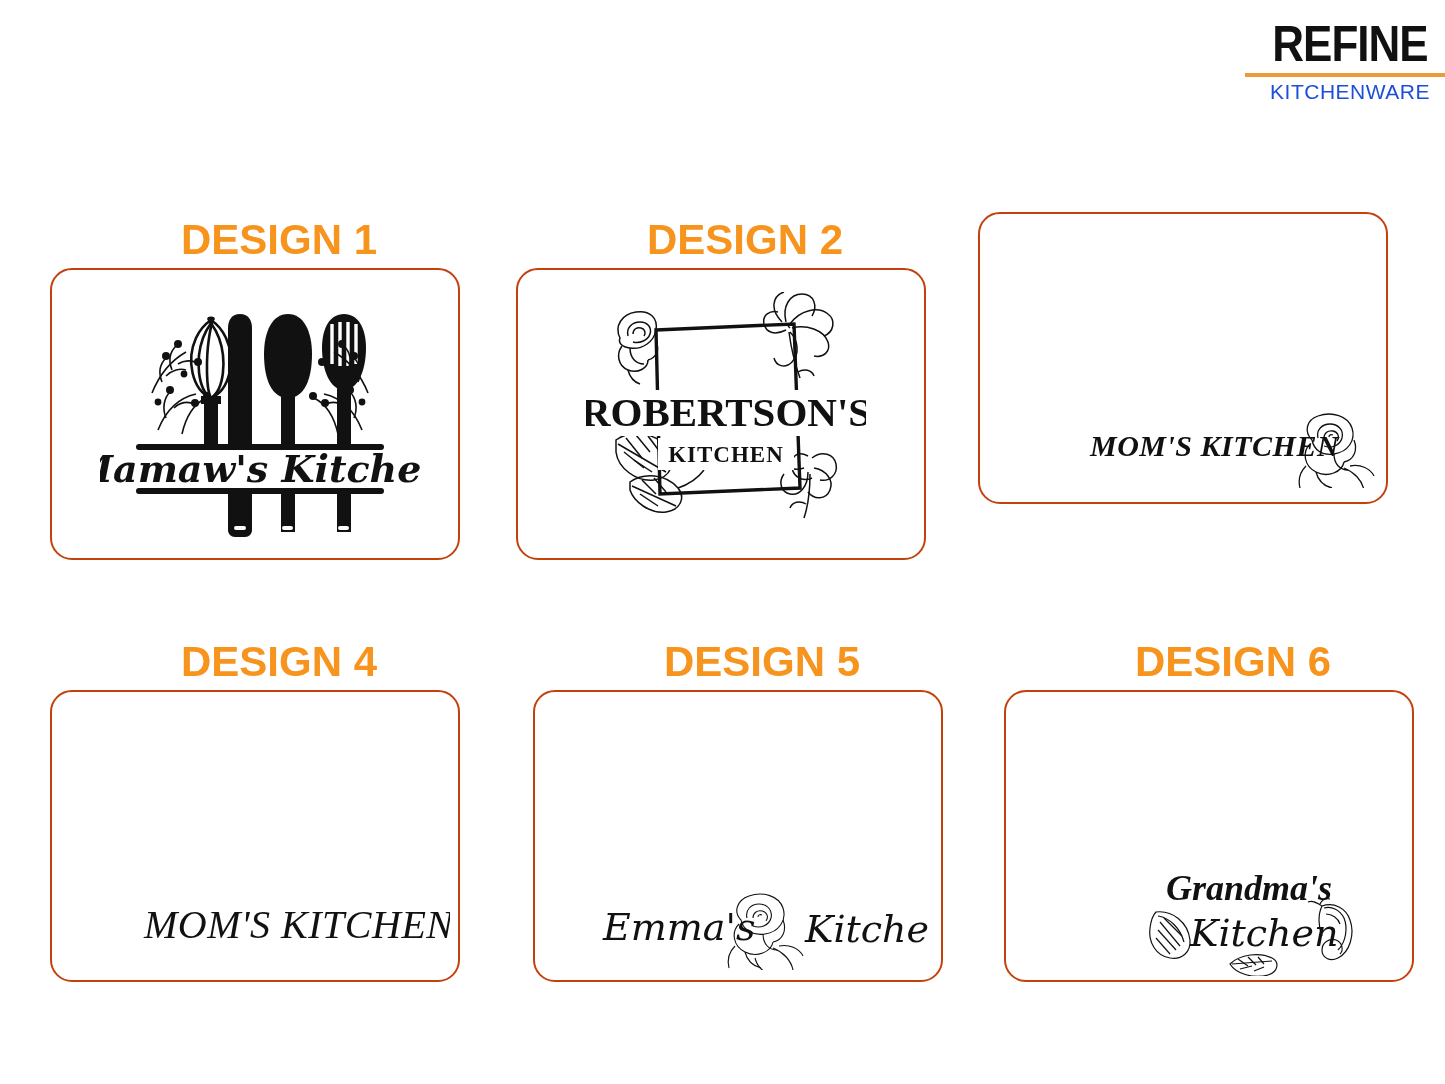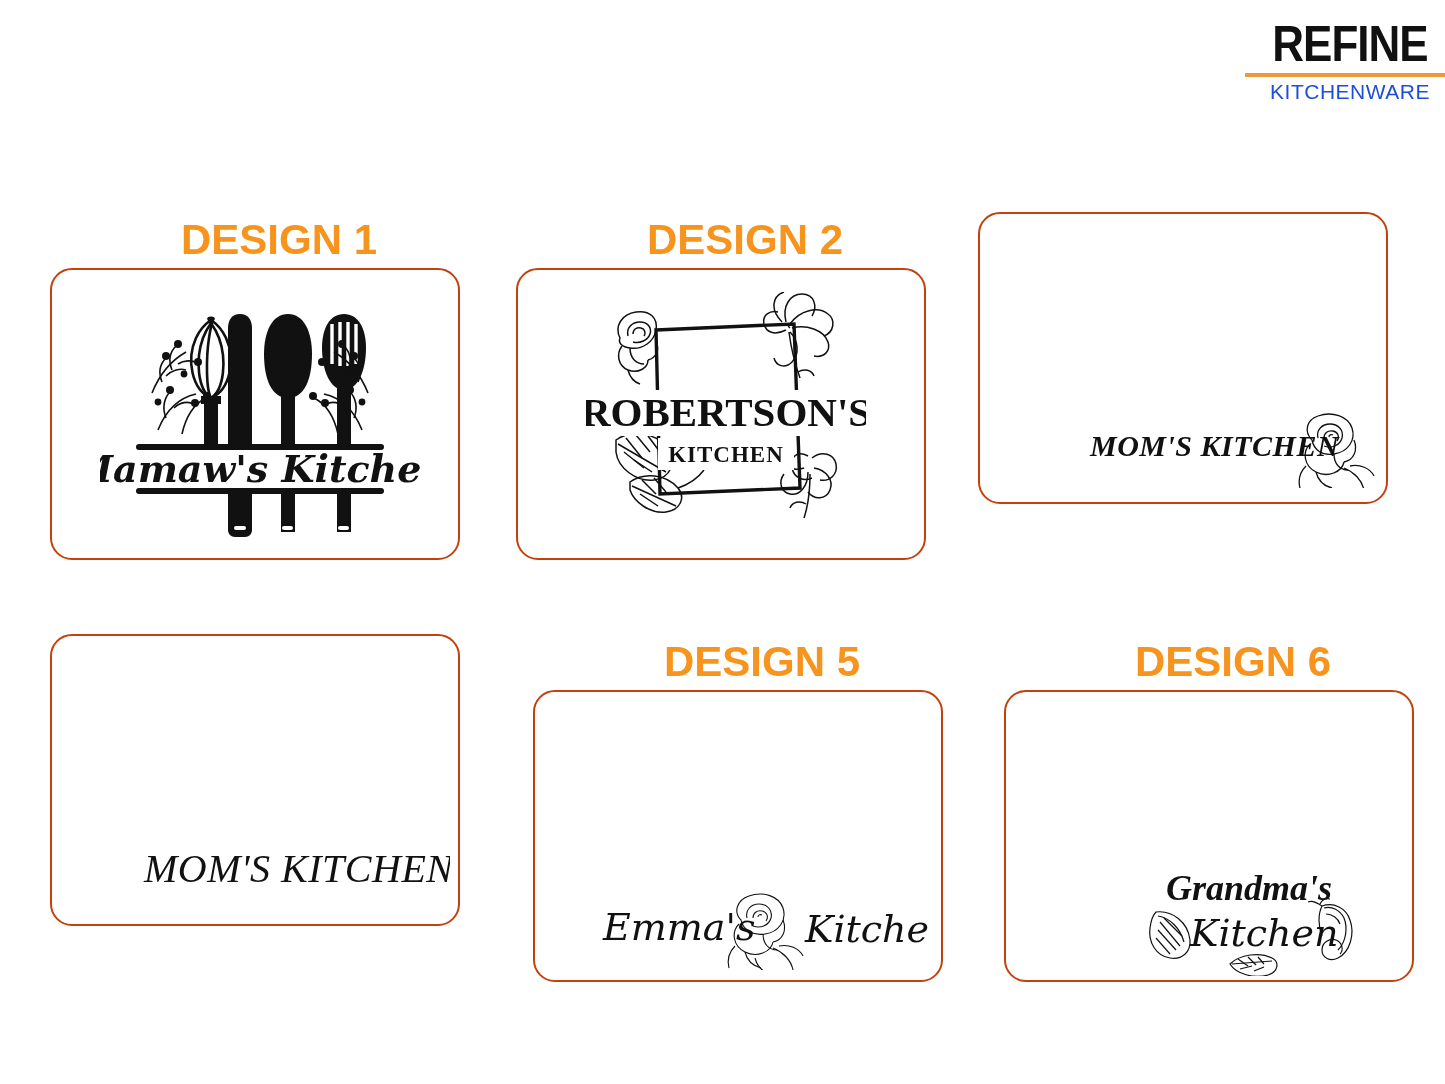--- a/index.html
+++ b/index.html
@@ -316,20 +316,21 @@
           <path d="M18 62 C20 70 26 76 34 78"></path>
           <path d="M46 58 C56 62 64 70 66 80"></path>
           <path d="M52 56 C62 54 72 58 76 66"></path>
           <path d="M8 56 C2 62 0 70 2 78"></path>
         </g>
       </svg>
     </div>
   </div>
 
   <div class="cell" style="left:50px; top:512px;">
+    <div class="cell-label">DESIGN 4</div>
     <div class="card">
       <svg class="art" style="left:88px; top:198px;" width="310" height="72" viewBox="0 0 310 72">
         <text class="ink" x="4" y="48" font-size="40" font-family="Liberation Serif, serif" font-style="italic" letter-spacing="0.5">MOM'S KITCHEN</text>
       </svg>
     </div>
   </div>
 
   <div class="cell" style="left:516px; top:512px;padding-left:17px;">
     <div class="cell-label">DESIGN 5</div>
     <div class="card">

